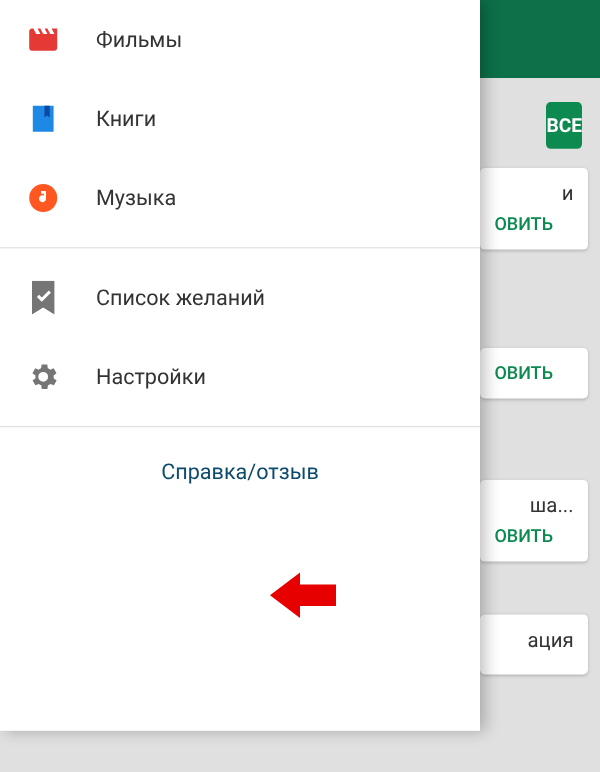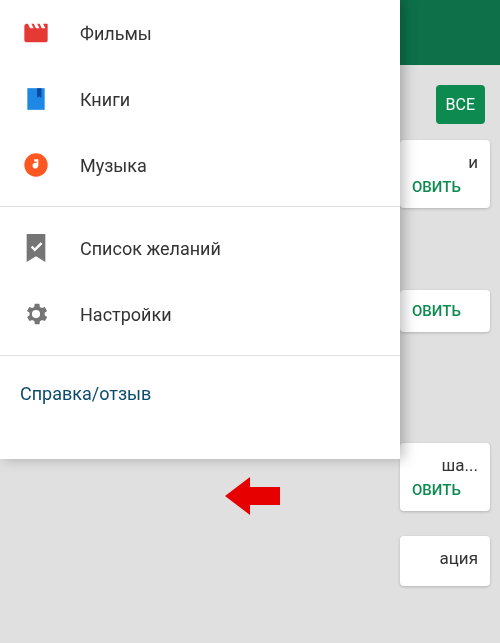--- a/index.html
+++ b/index.html
@@ -27,24 +27,24 @@
       background: #0d7049;
       height: 65px;
       width: 100%;
     }
     .bg-button-all {
       position: absolute;
       right: 15px;
       top: 85px;
       background: #0d8a4f;
       color: white;
-      padding: 10px 10px;
+      padding: 10px 0;
       border-radius: 4px;
       font-size: 16px;
-      font-weight: 400;
+      font-weight: 700;
       text-align: right;
     }
     .bg-card {
       position: absolute;
       right: 10px;
       background: white;
       border-radius: 4px;
       box-shadow: 0 1px 3px rgba(0,0,0,0.2);
       padding: 12px;
       width: 90px;
@@ -58,25 +58,26 @@
       color: #333;
       font-size: 17px;
       text-align: right;
       margin-bottom: 6px;
     }
     .drawer {
       position: absolute;
       top: 0;
       left: 0;
       width: 400px;
-      height: 459px;
+      height: 609px;
       background: white;
       z-index: 10;
       box-shadow: 4px 0 12px rgba(0,0,0,0.25);
       overflow-y: hidden;
+      text-align: center;
     }
     .menu-item {
       display: flex;
       align-items: center;
       padding: 17px 20px;
       cursor: pointer;
     }
     .menu-item .icon-wrap {
       width: 32px;
       height: 32px;
@@ -113,25 +114,25 @@
 <div class="background">
   <div class="bg-header"></div>
   <div class="bg-button-all">ВСЕ</div>
   <div class="bg-card" style="top:140px;">
     <div class="bg-text">и</div>
     <div class="bg-action">ОВИТЬ</div>
   </div>
   <div class="bg-card" style="top:290px;">
     <div class="bg-action">ОВИТЬ</div>
   </div>
-  <div class="bg-card" style="top:400px;margin-top:43px;">
+  <div class="bg-card" style="top:400px;">
     <div class="bg-text">ша...</div>
     <div class="bg-action">ОВИТЬ</div>
   </div>
-  <div class="bg-card" style="top:536px;">
+  <div class="bg-card" style="top:512px;">
     <div class="bg-text">ация</div>
   </div>
 </div>
 
 <div class="drawer">
   <div class="menu-item">
     <span class="icon-wrap">
       <svg width="28" height="28" viewBox="0 0 24 24">
           <path fill="#e53935" d="M18 4l2 4h-3l-2-4h-2l2 4h-3l-2-4H8l2 4H7L5 4H4c-1.1 0-2 .9-2 2v12c0 1.1.9 2 2 2h16c1.1 0 2-.9 2-2V4h-4z"></path>
         </svg>

